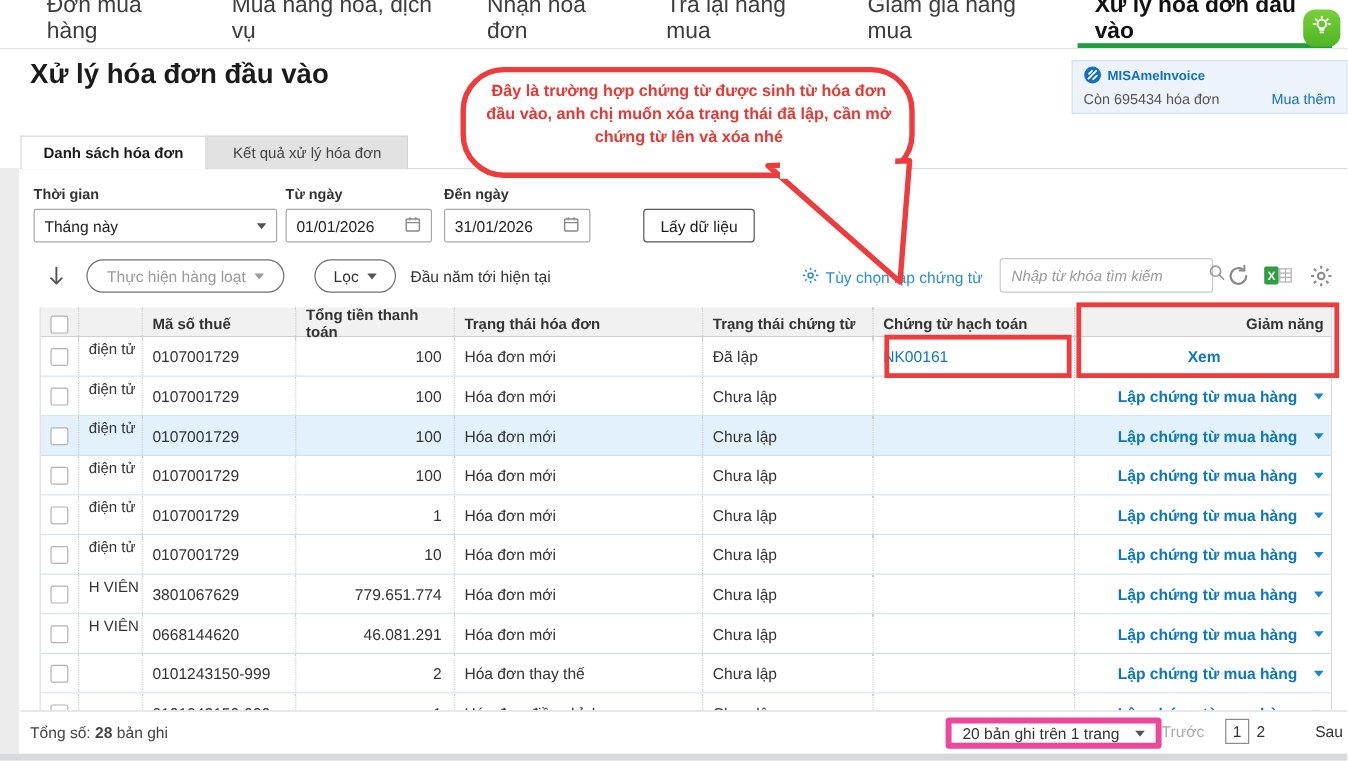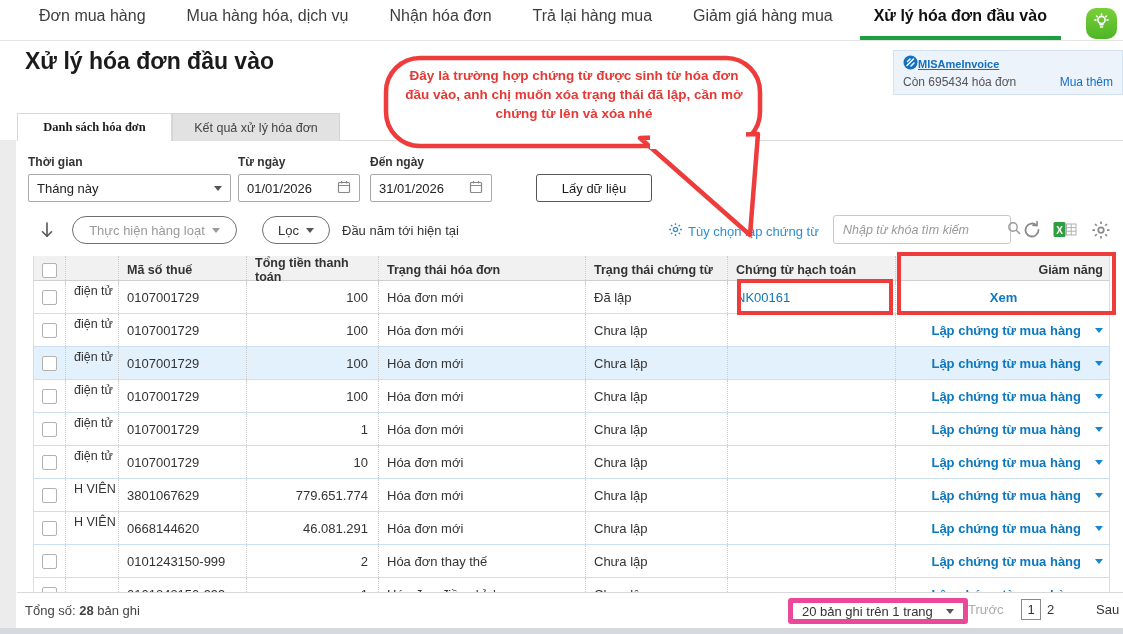--- a/index.html
+++ b/index.html
@@ -1,43 +1,43 @@
 <!DOCTYPE html>
 <html><head>
 <meta charset="utf-8">
 <style>
   * { margin:0; padding:0; box-sizing:border-box; }
   html,body { width:1123px; height:634px; }
   body { font-family:"Liberation Sans","DejaVu Sans",sans-serif; background:#fff; color:#333; overflow:hidden; position:relative; }
 
   
   .topnav { position:absolute; left:0; top:0; width:1123px; height:41px; background:#fff; border-bottom:1px solid #e4e4e4; display:flex; align-items:stretch; padding-left:25px; }
-  .nav-item { font-size:16px; color:#3d3d3d; display:flex; align-items:center; padding:8px 14px; margin-right:13px; cursor:pointer; border-bottom:4px solid transparent; padding-top:4px; }
+  .nav-item { font-size:19px; color:#3d3d3d; display:flex; align-items:center; padding:8px 14px; margin-right:13px; cursor:pointer; border-bottom:4px solid transparent; padding-top:4px; }
   .nav-item.active { font-weight:bold; color:#111; border-bottom:4px solid #1e9e3e; }
   .assistant-btn { position:absolute; right:6px; top:8px; width:31px; height:31px; border-radius:10px; background:linear-gradient(180deg,#79cf3a,#4fb525); display:flex; align-items:center; justify-content:center; }
 
   
   .page-title { position:absolute; left:25px; top:48px; font-size:23px; font-weight:bold; color:#1b1b1b; }
   .meinvoice { position:absolute; left:893px; top:50px; width:230px; height:45px; background:#ecf3fb; border:1px solid #d3e2f2; padding:4px 9px 0 9px; }
-  .meinvoice .brand { display:flex; align-items:center; font-size:11px; font-weight:bold; color:#1270c2;text-decoration:underline; }
+  .meinvoice .brand { display:flex; align-items:center; gap:5px; font-size:11px; font-weight:bold; color:#1270c2; }
   .meinvoice .row2 { display:flex; justify-content:space-between; margin-top:3px; font-size:12px; color:#555; }
   .meinvoice .buy { color:#1270c2; cursor:pointer; }
 
   
   .tab { position:absolute; top:113px; height:28px; display:flex; align-items:center; justify-content:center; font-size:12.5px; cursor:pointer; }
-  .tab.active { left:17px; width:155px; background:#fff; font-weight:bold; color:#1b1b1b; border:1px solid #d8d8d8; border-bottom:none; z-index:2;font-family:Liberation Serif, serif; }
+  .tab.active { left:17px; width:155px; background:#fff; font-weight:bold; color:#1b1b1b; border:1px solid #d8d8d8; border-bottom:none; z-index:2; }
   .tab.inactive { left:172px; width:168px; background:#e2e2e2; color:#444; border:1px solid #d4d4d4; border-bottom:none; }
   .panel { position:absolute; left:17px; top:140px; width:1106px; height:452px; background:#fff; border-top:1px solid #d9d9d9; }
   .gutter { position:absolute; left:0; top:140px; width:16px; height:488px; background:#ececec; }
 
   
   .flabel { position:absolute; font-size:12px; font-weight:bold; color:#333; top:155px; }
   .fcontrol { position:absolute; top:174px; height:28px; border:1px solid #a9a9a9; border-radius:2px; background:#fff; display:flex; align-items:center; font-size:13px; color:#222; padding:0 8px; }
   .fcontrol .grow { flex:1; }
-  .btn-get { position:absolute; left:536px; top:174px; width:116px; height:28px; border:1px solid #555; border-radius:3px; background:#fff; font-size:13px; color:#1b1b1b; display:flex; align-items:center; justify-content:center; cursor:pointer; }
+  .btn-get { position:absolute; left:536px; top:174px; width:93px; height:28px; border:1px solid #555; border-radius:3px; background:#fff; font-size:13px; color:#1b1b1b; display:flex; align-items:center; justify-content:center; cursor:pointer; }
   .caret { width:0; height:0; border-left:4px solid transparent; border-right:4px solid transparent; border-top:5px solid #555; display:inline-block; }
   .caret.blue { border-top-color:#1586cf; }
   .caret.gray { border-top-color:#9a9a9a; }
 
   
   .pill { position:absolute; top:216px; height:28px; border:1px solid #6f6f6f; border-radius:15px; background:#fff; display:flex; align-items:center; justify-content:center; gap:7px; font-size:13px; cursor:pointer; }
   .toolbar-text { position:absolute; top:223px; font-size:13px; color:#333; }
   .options-link { position:absolute; left:668px; top:222px; display:flex; align-items:center; gap:5px; font-size:13px; color:#2b8fd8; cursor:pointer; }
   .search-box { position:absolute; left:833px; top:215px; width:178px; height:29px; border:1px solid #c9c9c9; border-radius:3px; background:#fff; display:flex; align-items:center; padding:0 6px 0 9px; }
   .search-box input { border:none; outline:none; flex:1; font-size:12.5px; font-style:italic; color:#666; font-family:inherit; background:transparent; }

